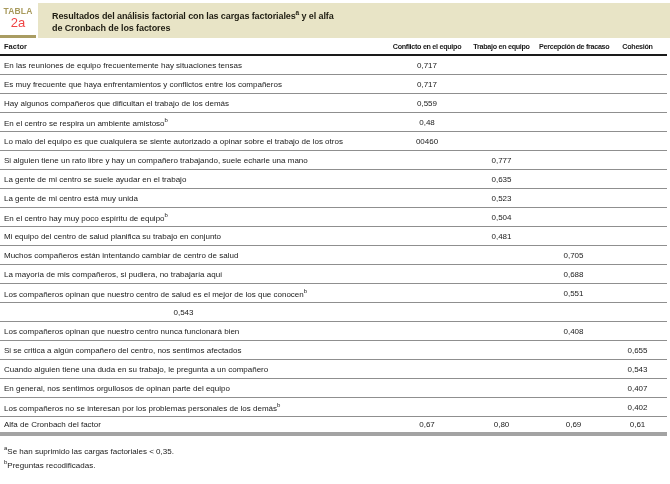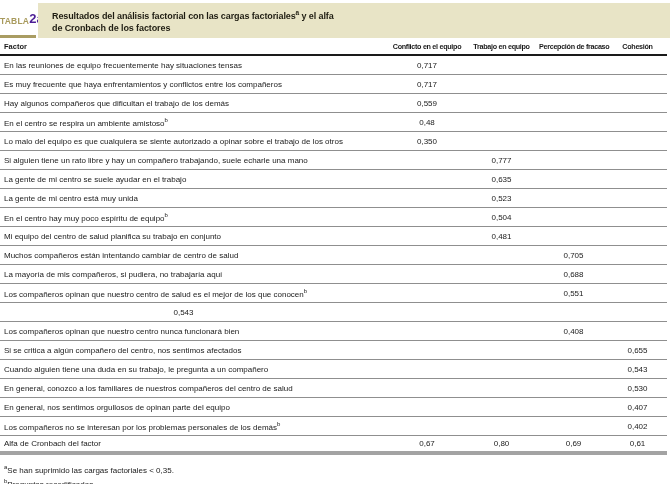--- a/index.html
+++ b/index.html
@@ -9,31 +9,31 @@
     font-family: "Liberation Sans", sans-serif;
     color: #1a1a1a;
     overflow: hidden;
   }
   .page { position: relative; width: 670px; height: 484px; background: #fff; }
 
   
   .header { display: flex; margin-top: 3px; height: 35px; }
   .tabla-box {
     width: 36px; margin-right: 2px; height: 35px;
-    display: flex; flex-direction: row; align-items: center; justify-content: flex-start;
+    display: flex; flex-direction: column; align-items: center; justify-content: flex-start;
     border-bottom: 3px solid #a99c62;
     background: #fff;
   }
   .tabla-line1 {
     font-weight: bold; font-size: 8.5px; line-height: 10px; margin-top: 3px;
     color: #a89a5c; letter-spacing: 0.2px;
   }
   .tabla-line2 {
-    font-weight: bold; font-size: 13px; line-height: 14px;
-    color: #4c1d95;
+    font-weight: normal; font-size: 13px; line-height: 14px;
+    color: #ef4444;
   }
   .title-bar {
     flex: 1; background: #e8e4c6;
     display: flex; align-items: center;
     padding-left: 14px;
   }
   .title {
     font-weight: bold; font-size: 9px; line-height: 11.5px;
     color: #1f1d12; letter-spacing: -0.1px;
   }
@@ -114,21 +114,21 @@
       </div>
       <div class="row">
         <div class="cell-text">En el centro se respira un ambiente amistoso<sup>b</sup></div>
         <div class="cv c1">0,48</div>
         <div class="cv c2"></div>
         <div class="cv c3"></div>
         <div class="cv c4"></div>
       </div>
       <div class="row">
         <div class="cell-text">Lo malo del equipo es que cualquiera se siente autorizado a opinar sobre el trabajo de los otros</div>
-        <div class="cv c1">0,350</div>
+        <div class="cv c1">00460</div>
         <div class="cv c2"></div>
         <div class="cv c3"></div>
         <div class="cv c4"></div>
       </div>
       <div class="row">
         <div class="cell-text">Si alguien tiene un rato libre y hay un compañero trabajando, suele echarle una mano</div>
         <div class="cv c1"></div>
         <div class="cv c2">0,777</div>
         <div class="cv c3"></div>
         <div class="cv c4"></div>
@@ -201,27 +201,20 @@
         <div class="cv c2"></div>
         <div class="cv c3"></div>
         <div class="cv c4">0,655</div>
       </div>
       <div class="row">
         <div class="cell-text">Cuando alguien tiene una duda en su trabajo, le pregunta a un compañero</div>
         <div class="cv c1"></div>
         <div class="cv c2"></div>
         <div class="cv c3"></div>
         <div class="cv c4">0,543</div>
-      </div>
-      <div class="row">
-        <div class="cell-text">En general, conozco a los familiares de nuestros compañeros del centro de salud</div>
-        <div class="cv c1"></div>
-        <div class="cv c2"></div>
-        <div class="cv c3"></div>
-        <div class="cv c4">0,530</div>
       </div>
       <div class="row">
         <div class="cell-text">En general, nos sentimos orgullosos de opinan parte del equipo</div>
         <div class="cv c1"></div>
         <div class="cv c2"></div>
         <div class="cv c3"></div>
         <div class="cv c4">0,407</div>
       </div>
       <div class="row">
         <div class="cell-text">Los compañeros no se interesan por los problemas personales de los demás<sup>b</sup></div>

